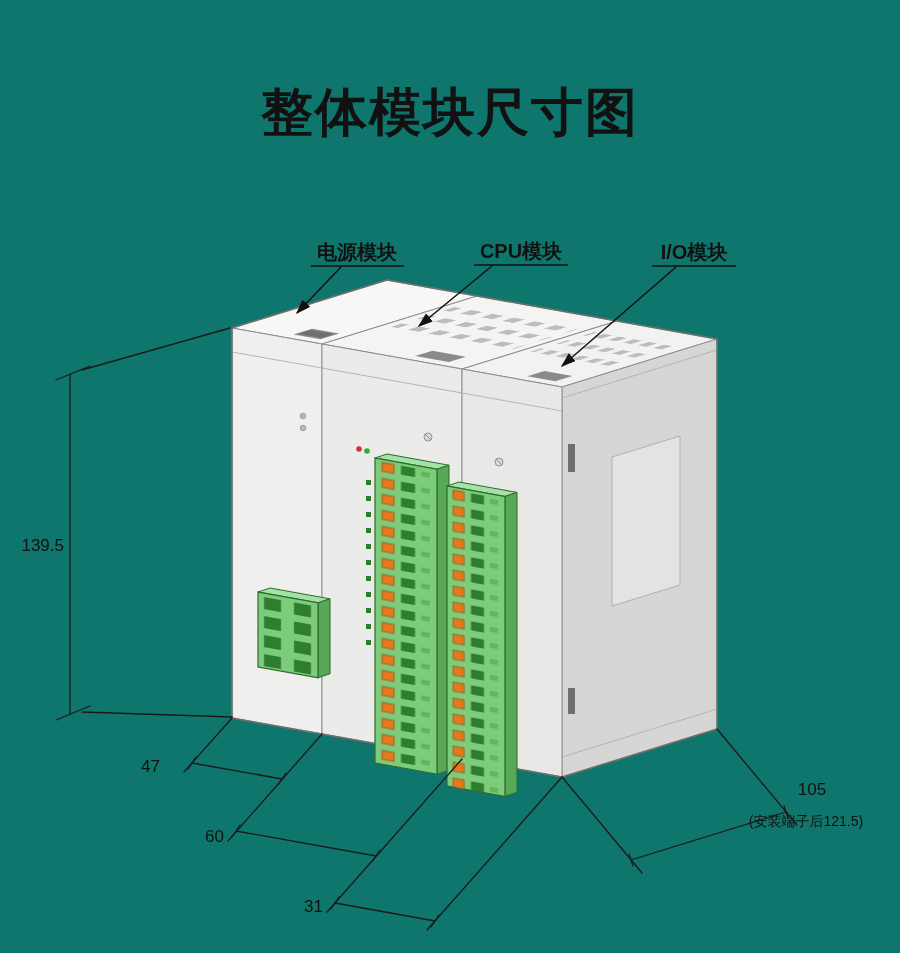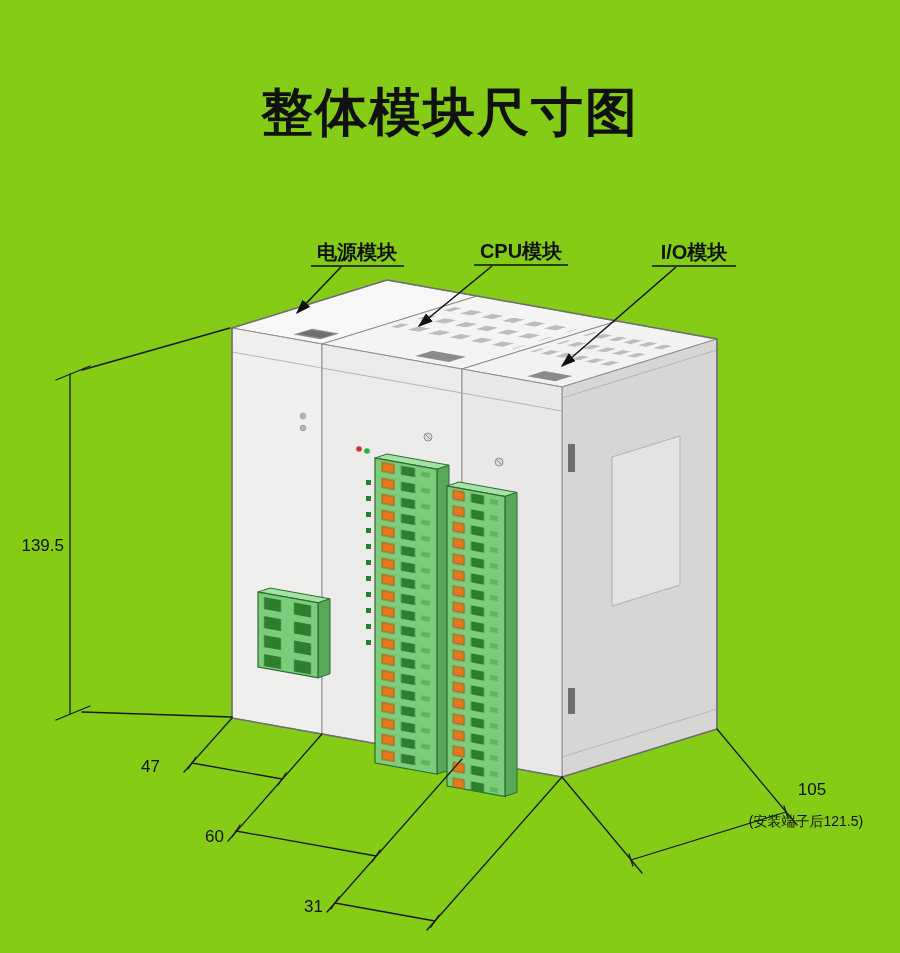--- a/index.html
+++ b/index.html
@@ -1,16 +1,16 @@
 <!DOCTYPE html>
 <html><head>
 <meta charset="utf-8">
 <style>
   html,body{margin:0;padding:0;background:#ffffff;}
-  .stage{position:relative;width:900px;height:953px;background:#84cc16;overflow:hidden;}
+  .stage{position:relative;width:900px;height:953px;background:#0f766e;overflow:hidden;}
   svg{display:block;}
   text{font-family:"Liberation Sans","DejaVu Sans",sans-serif;fill:#111;}
   .title-text{font-size:52px;font-weight:700;letter-spacing:2px;}
   .mod-label{font-size:20px;font-weight:700;}
   .dim-text{font-size:17px;}
   .dim-note{font-size:14px;}
   .dim{stroke:#1a1a1a;stroke-width:1.3;fill:none;stroke-linecap:round;}
   .edge{stroke:#8f8f8d;stroke-width:1;}
   .silhouette{stroke:#6e6e6c;stroke-width:1.5;fill:none;stroke-linejoin:round;}
   .seam{stroke:#b5b5b3;stroke-width:1;fill:none;}

